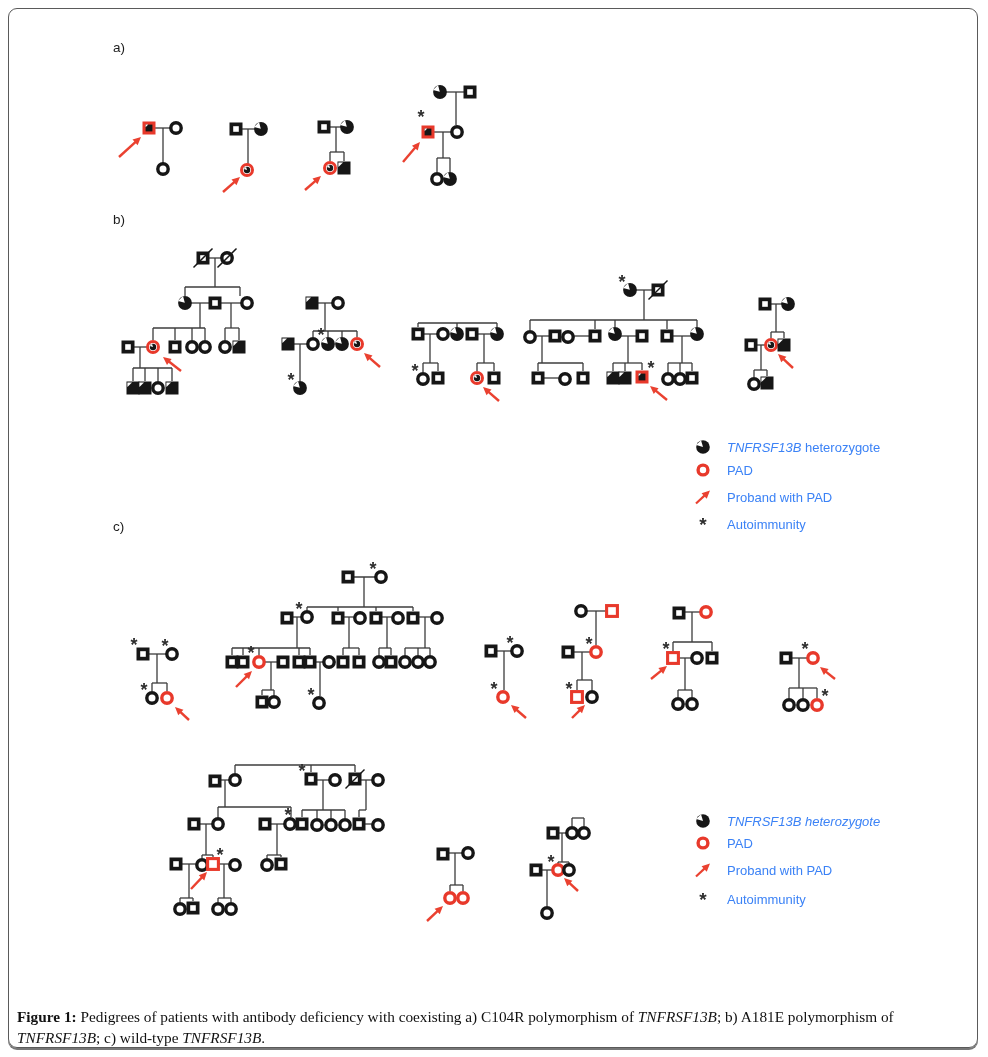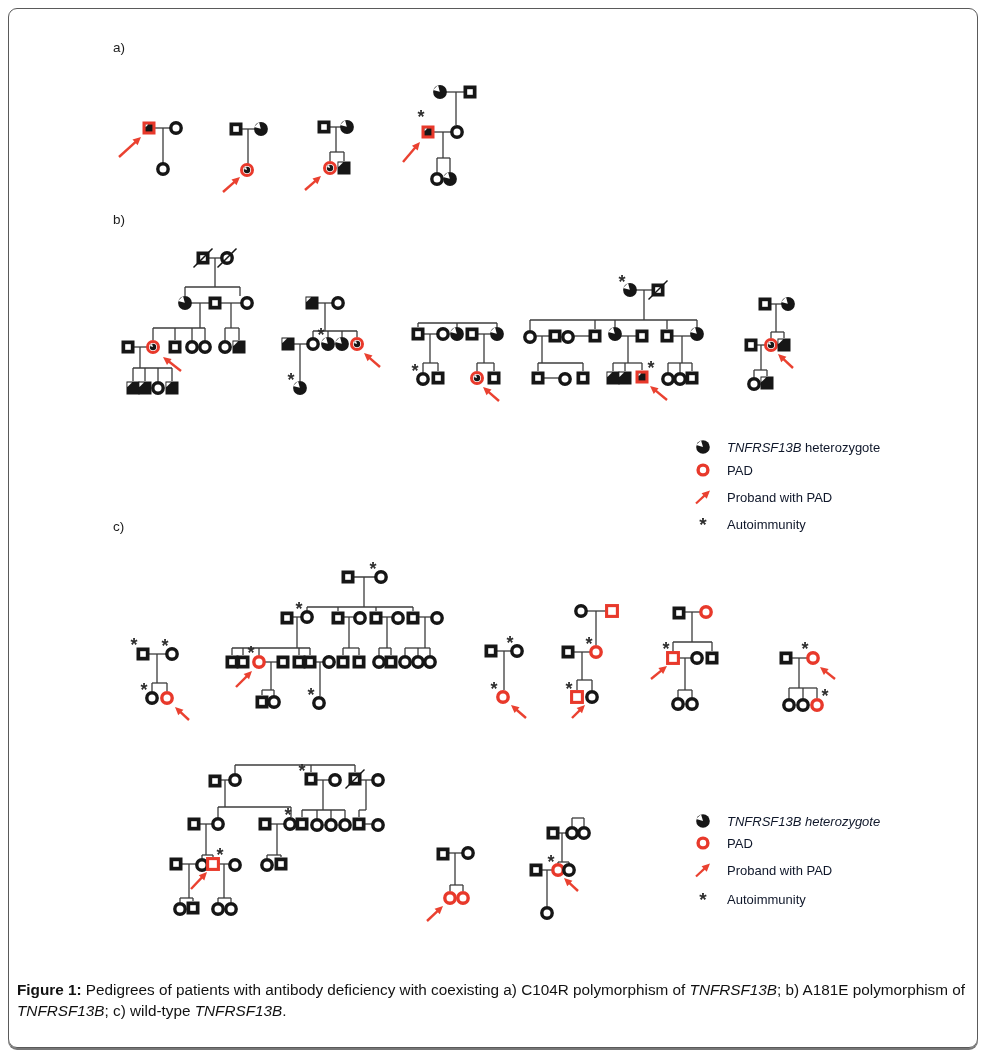--- a/index.html
+++ b/index.html
@@ -7,24 +7,24 @@
         font-family:"Liberation Sans",sans-serif;overflow:hidden;}
   .frame{position:absolute;left:8px;top:8px;width:968px;height:1038px;
          border:1.6px solid #5a5a5a;border-radius:9px;box-shadow:0 2px 0 #777;}
   #canvas{position:absolute;left:0;top:0;z-index:1;}
   .sec-label{position:absolute;z-index:2;font-size:13.5px;color:#1c1c1c;}
   #seclabel-a{left:113px;top:40px;}
   #seclabel-b{left:113px;top:212px;}
   #seclabel-c{left:113px;top:519px;}
   .legend-row{position:absolute;z-index:2;display:flex;align-items:center;height:20px;}
   .legend-icon{width:22px;height:20px;display:block;flex:0 0 22px;}
-  .legend-label{margin-left:12px;font-size:13px;color:#0f172a;white-space:nowrap;}
+  .legend-label{margin-left:12px;font-size:13px;color:#3b82f6;white-space:nowrap;}
   .legend-label .it{font-style:italic;}
-  .caption{position:absolute;z-index:2;left:17px;top:979px;width:950px;margin:0;
-           font-family:Liberation Sans, sans-serif;font-size:15.3px;line-height:1.38;color:#111;}
+  .caption{position:absolute;z-index:2;left:17px;top:1006px;width:950px;margin:0;
+           font-family:Liberation Serif, serif;font-size:15.3px;line-height:1.38;color:#111;}
   .caption .b{font-weight:bold;}
   .caption .it{font-style:italic;}
 </style>
 </head>
 <body>
 
 <div class="page">
   <div class="frame"></div>
   <svg id="canvas" width="988" height="1057" viewBox="0 0 988 1057">
       <g>

